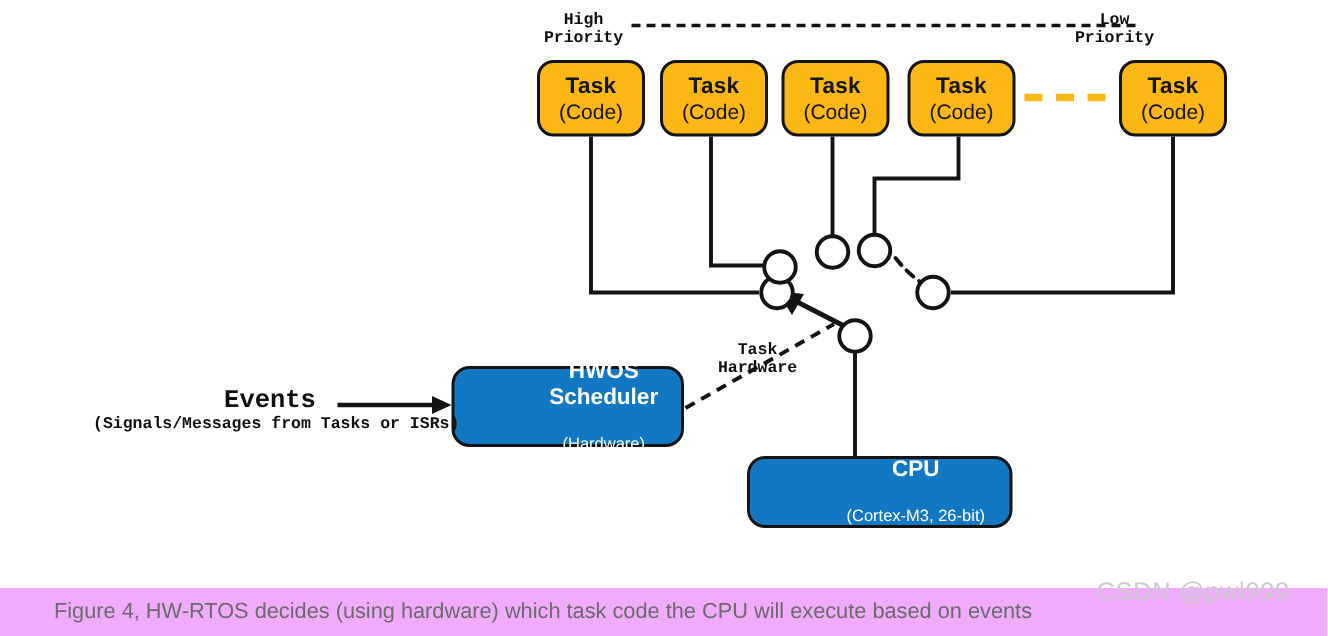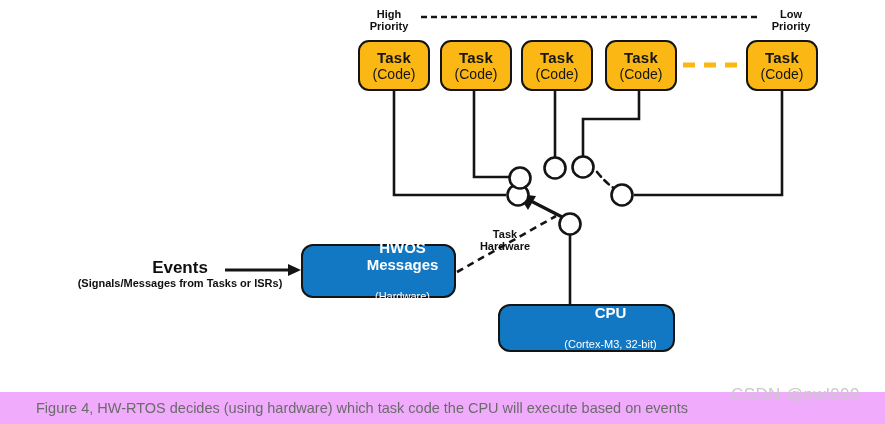--- a/index.html
+++ b/index.html
@@ -100,29 +100,30 @@
   }
 
   
   .dlabel {
     position: absolute;
     font-weight: bold;
     color: #101010;
     text-align: center;
     line-height: 1.12;
     white-space: nowrap;
+    font-family: Liberation Mono, monospace;
   }
   #label-high-priority {
     left: 358px;
     top: 8px;
     width: 62px;
     font-size: 11px;
   }
   #label-low-priority {
-    left: 760px;
+    left: 712px;
     top: 8px;
     width: 62px;
     font-size: 11px;
   }
   #label-task-selector {
     left: 472px;
     top: 228px;
     width: 66px;
     font-size: 11px;
   }
@@ -242,27 +243,27 @@
       <div class="t-sub">(Code)</div>
     </div>
 
     <div class="task-box" style="left:746px; top:40px;">
       <div class="t-title">Task</div>
       <div class="t-sub">(Code)</div>
     </div>
 
     <div class="blue-box" id="hwos-scheduler-box">
       <div class="b-title">HWOS</div>
-      <div class="b-title">Messages</div>
+      <div class="b-title">Scheduler</div>
       <div class="b-sub">(Hardware)</div>
     </div>
 
     <div class="blue-box" id="cpu-box">
       <div class="b-title">CPU</div>
-      <div class="b-sub">(Cortex-M3, 32-bit)</div>
+      <div class="b-sub">(Cortex-M3, 26-bit)</div>
     </div>
 
     <div class="dlabel" id="label-high-priority">
       <div>High</div>
       <div>Priority</div>
     </div>
 
     <div class="dlabel" id="label-low-priority">
       <div>Low</div>
       <div>Priority</div>

